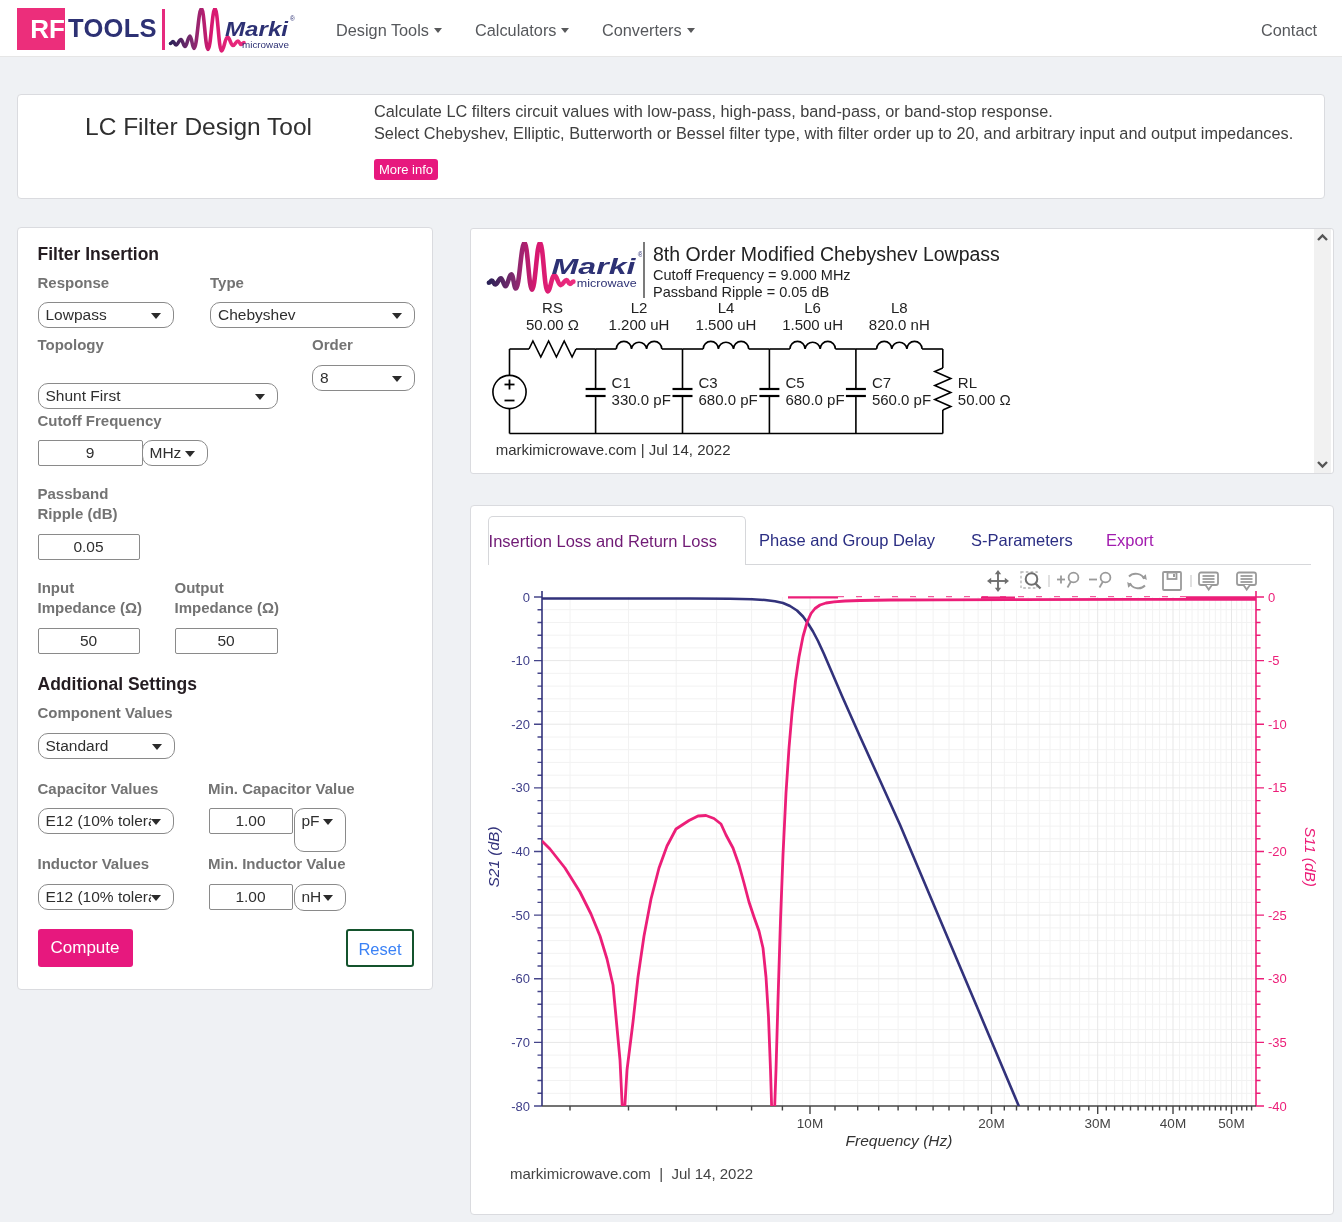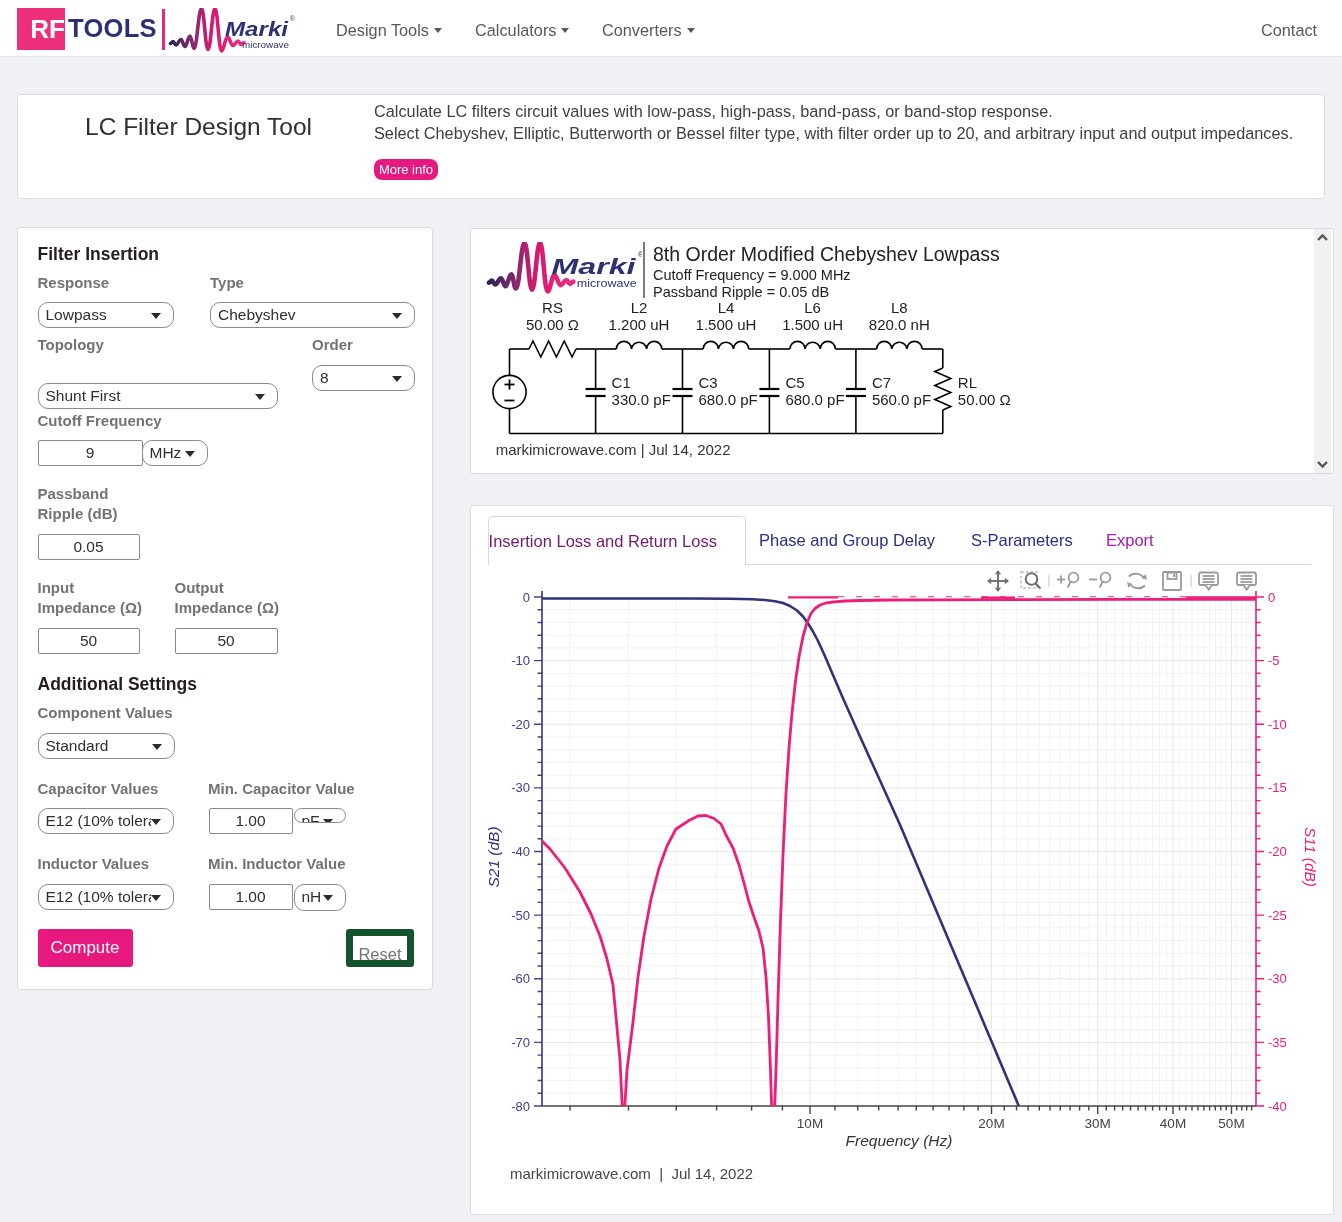--- a/index.html
+++ b/index.html
@@ -33,21 +33,21 @@
     <text x="122" y="13" font-size="6.5" fill="#2d3174">®</text>
     <text x="121" y="39.5" font-size="9" fill="#2d3174" text-anchor="end" textLength="47" lengthAdjust="spacingAndGlyphs">microwave</text>
   </svg>
 <div class="navlink" style="left:336px;top:21px">Design Tools<span class="caret"></span></div>
 <div class="navlink" style="left:475px;top:21px">Calculators<span class="caret"></span></div>
 <div class="navlink" style="left:602px;top:21px">Converters<span class="caret"></span></div>
 <div class="navlink" style="left:1261px;top:21px">Contact</div>
 <div class="card" style="left:17px;top:94px;width:1308px;height:105px"></div>
 <div class="abs" style="left:85px;top:113px;font-size:24.5px;color:#2f2f2f">LC Filter Design Tool</div>
 <div class="abs" style="left:374px;top:101px;font-size:16.3px;color:#404040;line-height:21.5px">Calculate LC filters circuit values with low-pass, high-pass, band-pass, or band-stop response.<br>Select Chebyshev, Elliptic, Butterworth or Bessel filter type, with filter order up to 20, and arbitrary input and output impedances.</div>
-<div class="abs" style="left:374px;top:159px;width:64px;height:21px;background:#e7187e;color:#fff;font-size:13px;text-align:center;line-height:21px;border-radius:8px">More info</div>
+<div class="abs" style="left:374px;top:159px;width:64px;height:21px;background:#e7187e;color:#fff;font-size:13px;text-align:center;line-height:21px;border-radius:3px">More info</div>
 <div class="card" style="left:17px;top:227px;width:416px;height:763px"></div>
 <div class="hd" style="left:37.5px;top:244px">Filter Insertion</div>
 <div class="lbl" style="left:37.5px;top:273px">Response</div>
 <div class="lbl" style="left:210px;top:273px">Type</div>
 <div class="sel" style="left:37.5px;top:302px;width:136px;height:26px">
     <span>Lowpass</span>
   </div>
 <div class="sel" style="left:210px;top:302px;width:204.5px;height:26px">
     <span>Chebyshev</span>
   </div>
@@ -74,34 +74,34 @@
 <div class="lbl" style="left:37.5px;top:703px">Component Values</div>
 <div class="sel" style="left:37.5px;top:733px;width:137px;height:26px">
     <span>Standard</span>
   </div>
 <div class="lbl" style="left:37.5px;top:779px">Capacitor Values</div>
 <div class="lbl" style="left:208px;top:779px">Min. Capacitor Value</div>
 <div class="sel" style="left:37.5px;top:808px;width:136px;height:26px">
     <span>E12 (10% tolerar</span>
   </div>
 <div class="inp" style="left:208.5px;top:808px;width:84px;height:26px">1.00</div>
-<div class="sel" style="left:293.5px;top:808px;width:52px;height:15px">
+<div class="sel" style="left:293.5px;top:808px;width:52px;height:44px">
     <span>pF</span>
   </div>
 <div class="lbl" style="left:37.5px;top:854px">Inductor Values</div>
 <div class="lbl" style="left:208px;top:854px">Min. Inductor Value</div>
 <div class="sel" style="left:37.5px;top:884px;width:136px;height:26px">
     <span>E12 (10% tolerar</span>
   </div>
 <div class="inp" style="left:208.5px;top:884px;width:84px;height:26px">1.00</div>
 <div class="sel" style="left:293.5px;top:884px;width:52px;height:27px">
     <span>nH</span>
   </div>
 <div class="abs" style="left:37.5px;top:929px;width:95px;height:38px;background:#e7187e;color:#fff;font-size:17px;text-align:center;line-height:38px;border-radius:3px">Compute</div>
-<div class="abs" style="left:346px;top:929px;width:68px;height:38px;background:#fff;border:7px solid #14532d;color:#737373;font-size:16.5px;text-align:center;line-height:36px;border-radius:3px">Reset</div>
+<div class="abs" style="left:346px;top:929px;width:68px;height:38px;background:#fff;border:2px solid #14532d;color:#3b82f6;font-size:16.5px;text-align:center;line-height:36px;border-radius:3px">Reset</div>
 <div class="card" style="left:470px;top:228px;width:864px;height:246px;border-radius:3px"></div>
 <svg class="abs" style="left:470px;top:228px" width="864" height="246" viewBox="0 0 864 246">
     <line x1="174" y1="14" x2="174" y2="70" stroke="#333" stroke-width="1.3"></line>
     <text x="183" y="33" font-size="19.5" fill="#222">8th Order Modified Chebyshev Lowpass</text>
     <text x="183" y="52" font-size="14.5" fill="#222">Cutoff Frequency = 9.000 MHz</text>
     <text x="183" y="69" font-size="14.5" fill="#222">Passband Ripple = 0.05 dB</text>
     <line x1="39.5" y1="121" x2="59" y2="121" stroke="#000" stroke-width="1.6"></line>
     <path d="M59,121 L62.9,113 L70.8,129 L78.6,113 L86.4,129 L94.2,113 L102.1,129 L106,121" fill="none" stroke="#000" stroke-width="1.6" stroke-linejoin="miter"></path>
     <line x1="106" y1="121" x2="125.6" y2="121" stroke="#000" stroke-width="1.6"></line>
     <line x1="125.6" y1="121" x2="146.3" y2="121" stroke="#000" stroke-width="1.6"></line>

